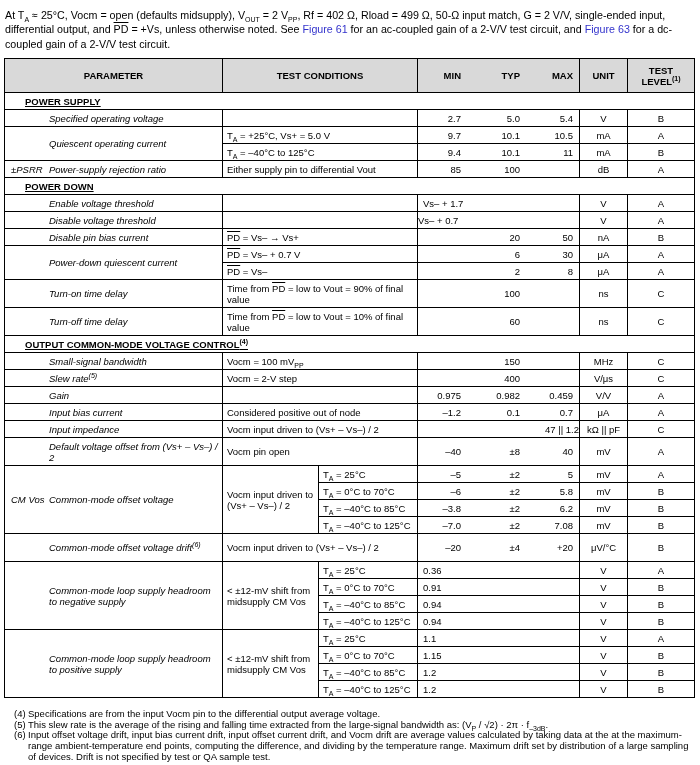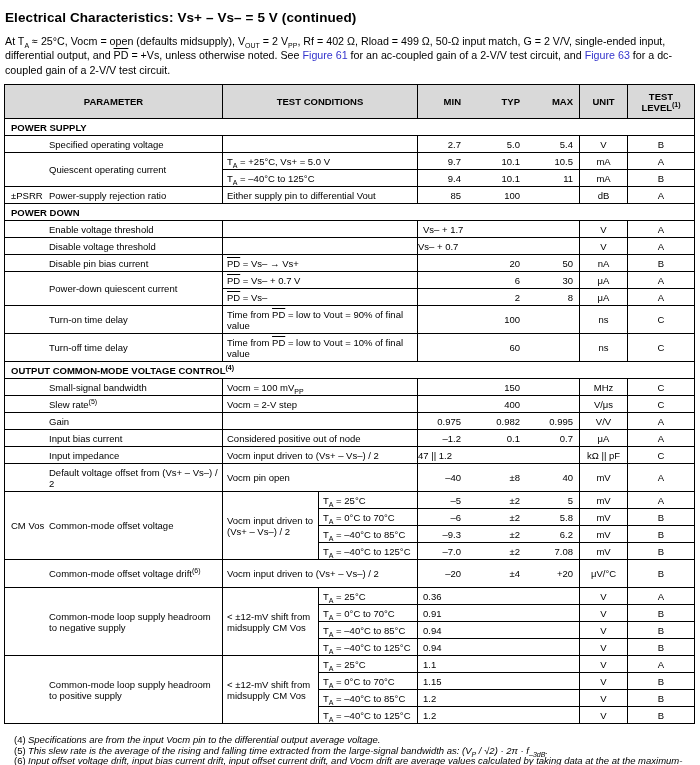--- a/index.html
+++ b/index.html
@@ -9,44 +9,43 @@
   .intro{font-size:10.7px;line-height:14.4px;margin:0 2px 7px 1px;width:694px;}
   .intro .link{color:var(--link-blue,#3333cc);cursor:pointer;text-decoration:none;}
   sup{font-size:7px;line-height:0;}
   sub{font-size:7px;line-height:0;}
   .ov{text-decoration:overline;}
   table{border-collapse:collapse;table-layout:fixed;width:690px;border:1.5px solid #000;}
   td{border:1px solid #000;font-size:9.5px;line-height:11px;padding:0;vertical-align:middle;overflow:hidden;}
   thead td{background:var(--header-bg,#d9d9d9);font-weight:bold;text-align:center;height:33px;}
   tr.h1 td{height:16px;}
   tr.h2 td{height:27px;}
-  td.sec{font-weight:bold;text-align:left;padding-left:6px;}
-  .pflex{display:flex;align-items:flex-start;width:100%;}
+  td.sec{font-weight:bold;text-align:left;padding-left:20px;text-decoration:underline;}
+  .pflex{display:flex;align-items:flex-start;width:100%;font-style:italic;}
   .psym{flex:none;width:44px;padding-left:6px;box-sizing:border-box;}
   .pdesc{flex:1;padding-right:2px;}
   td.cond{text-align:left;padding-left:4px;padding-right:2px;}
   td.cond2{text-align:left;padding-left:4px;padding-right:2px;}
   .mtmflex{display:flex;width:100%;align-items:flex-start;}
   .v-min{flex:none;width:46px;text-align:right;padding-right:3px;box-sizing:border-box;}
   .v-typ{flex:none;width:59px;text-align:right;padding-right:3px;box-sizing:border-box;}
   .v-max{flex:none;width:54px;text-align:right;padding-right:4px;box-sizing:border-box;}
   .mtm-left{display:block;text-align:left;padding-left:5px;}
-  .mtm-center{display:block;text-align:left;}
+  .mtm-center{display:block;text-align:right;}
   .mtm-right{display:block;text-align:left;padding-right:5px;}
   td.unit,td.lvl{text-align:center;}
   .footnotes{margin-top:11px;}
   .fn{display:flex;font-size:9.5px;line-height:10.6px;}
   .fn-num{flex:none;width:24px;padding-left:10px;box-sizing:border-box;}
-  .fn-text{flex:1;padding-right:4px;font-style:italic;}
+  .fn-text{flex:1;padding-right:4px;}
 </style>
 </head>
 <body>
 
 <div class="page">
-  <div class="title">Electrical Characteristics: Vs+ – Vs– = 5 V (continued)</div>
   <p class="intro" id="intro"><span>At T<sub>A</sub> ≈ 25°C, Vocm = open (defaults midsupply), V<sub>OUT</sub> = 2 V<sub>PP</sub>, Rf = 402 Ω, Rload = 499 Ω, 50-Ω input match, G = 2 V/V, single-ended input, differential output, and <span class="ov">PD</span> = +Vs, unless otherwise noted. See </span><a class="link">Figure 61</a><span> for an ac-coupled gain of a 2-V/V test circuit, and </span><a class="link">Figure 63</a><span> for a dc-coupled gain of a 2-V/V test circuit.</span></p>
 
   <table>
     <colgroup>
       <col style="width:218px">
         <col style="width:96px">
         <col style="width:99px">
       <col style="width:162px">
         <col style="width:48px">
         <col style="width:67px">
@@ -295,21 +294,21 @@
             <div class="pflex">
               <span class="psym"></span>
               <span class="pdesc">Gain</span>
             </div>
           </td>
           <td class="cond" colspan="2"></td>
           <td class="mtm">
             <div class="mtmflex">
               <span class="v-min">0.975</span>
               <span class="v-typ">0.982</span>
-              <span class="v-max">0.995</span>
+              <span class="v-max">0.459</span>
             </div>
           </td>
           <td class="unit">V/V</td>
           <td class="lvl">A</td>
         </tr>
         <tr class="h1">
           <td class="param">
             <div class="pflex">
               <span class="psym"></span>
               <span class="pdesc">Input bias current</span>
@@ -386,21 +385,21 @@
               <span class="v-max">5.8</span>
             </div>
           </td>
           <td class="unit">mV</td>
           <td class="lvl">B</td>
         </tr>
         <tr class="h1">
           <td class="cond2">T<sub>A</sub> = –40°C to 85°C</td>
           <td class="mtm">
             <div class="mtmflex">
-              <span class="v-min">–9.3</span>
+              <span class="v-min">–3.8</span>
               <span class="v-typ">±2</span>
               <span class="v-max">6.2</span>
             </div>
           </td>
           <td class="unit">mV</td>
           <td class="lvl">B</td>
         </tr>
         <tr class="h1">
           <td class="cond2">T<sub>A</sub> = –40°C to 125°C</td>
           <td class="mtm">

